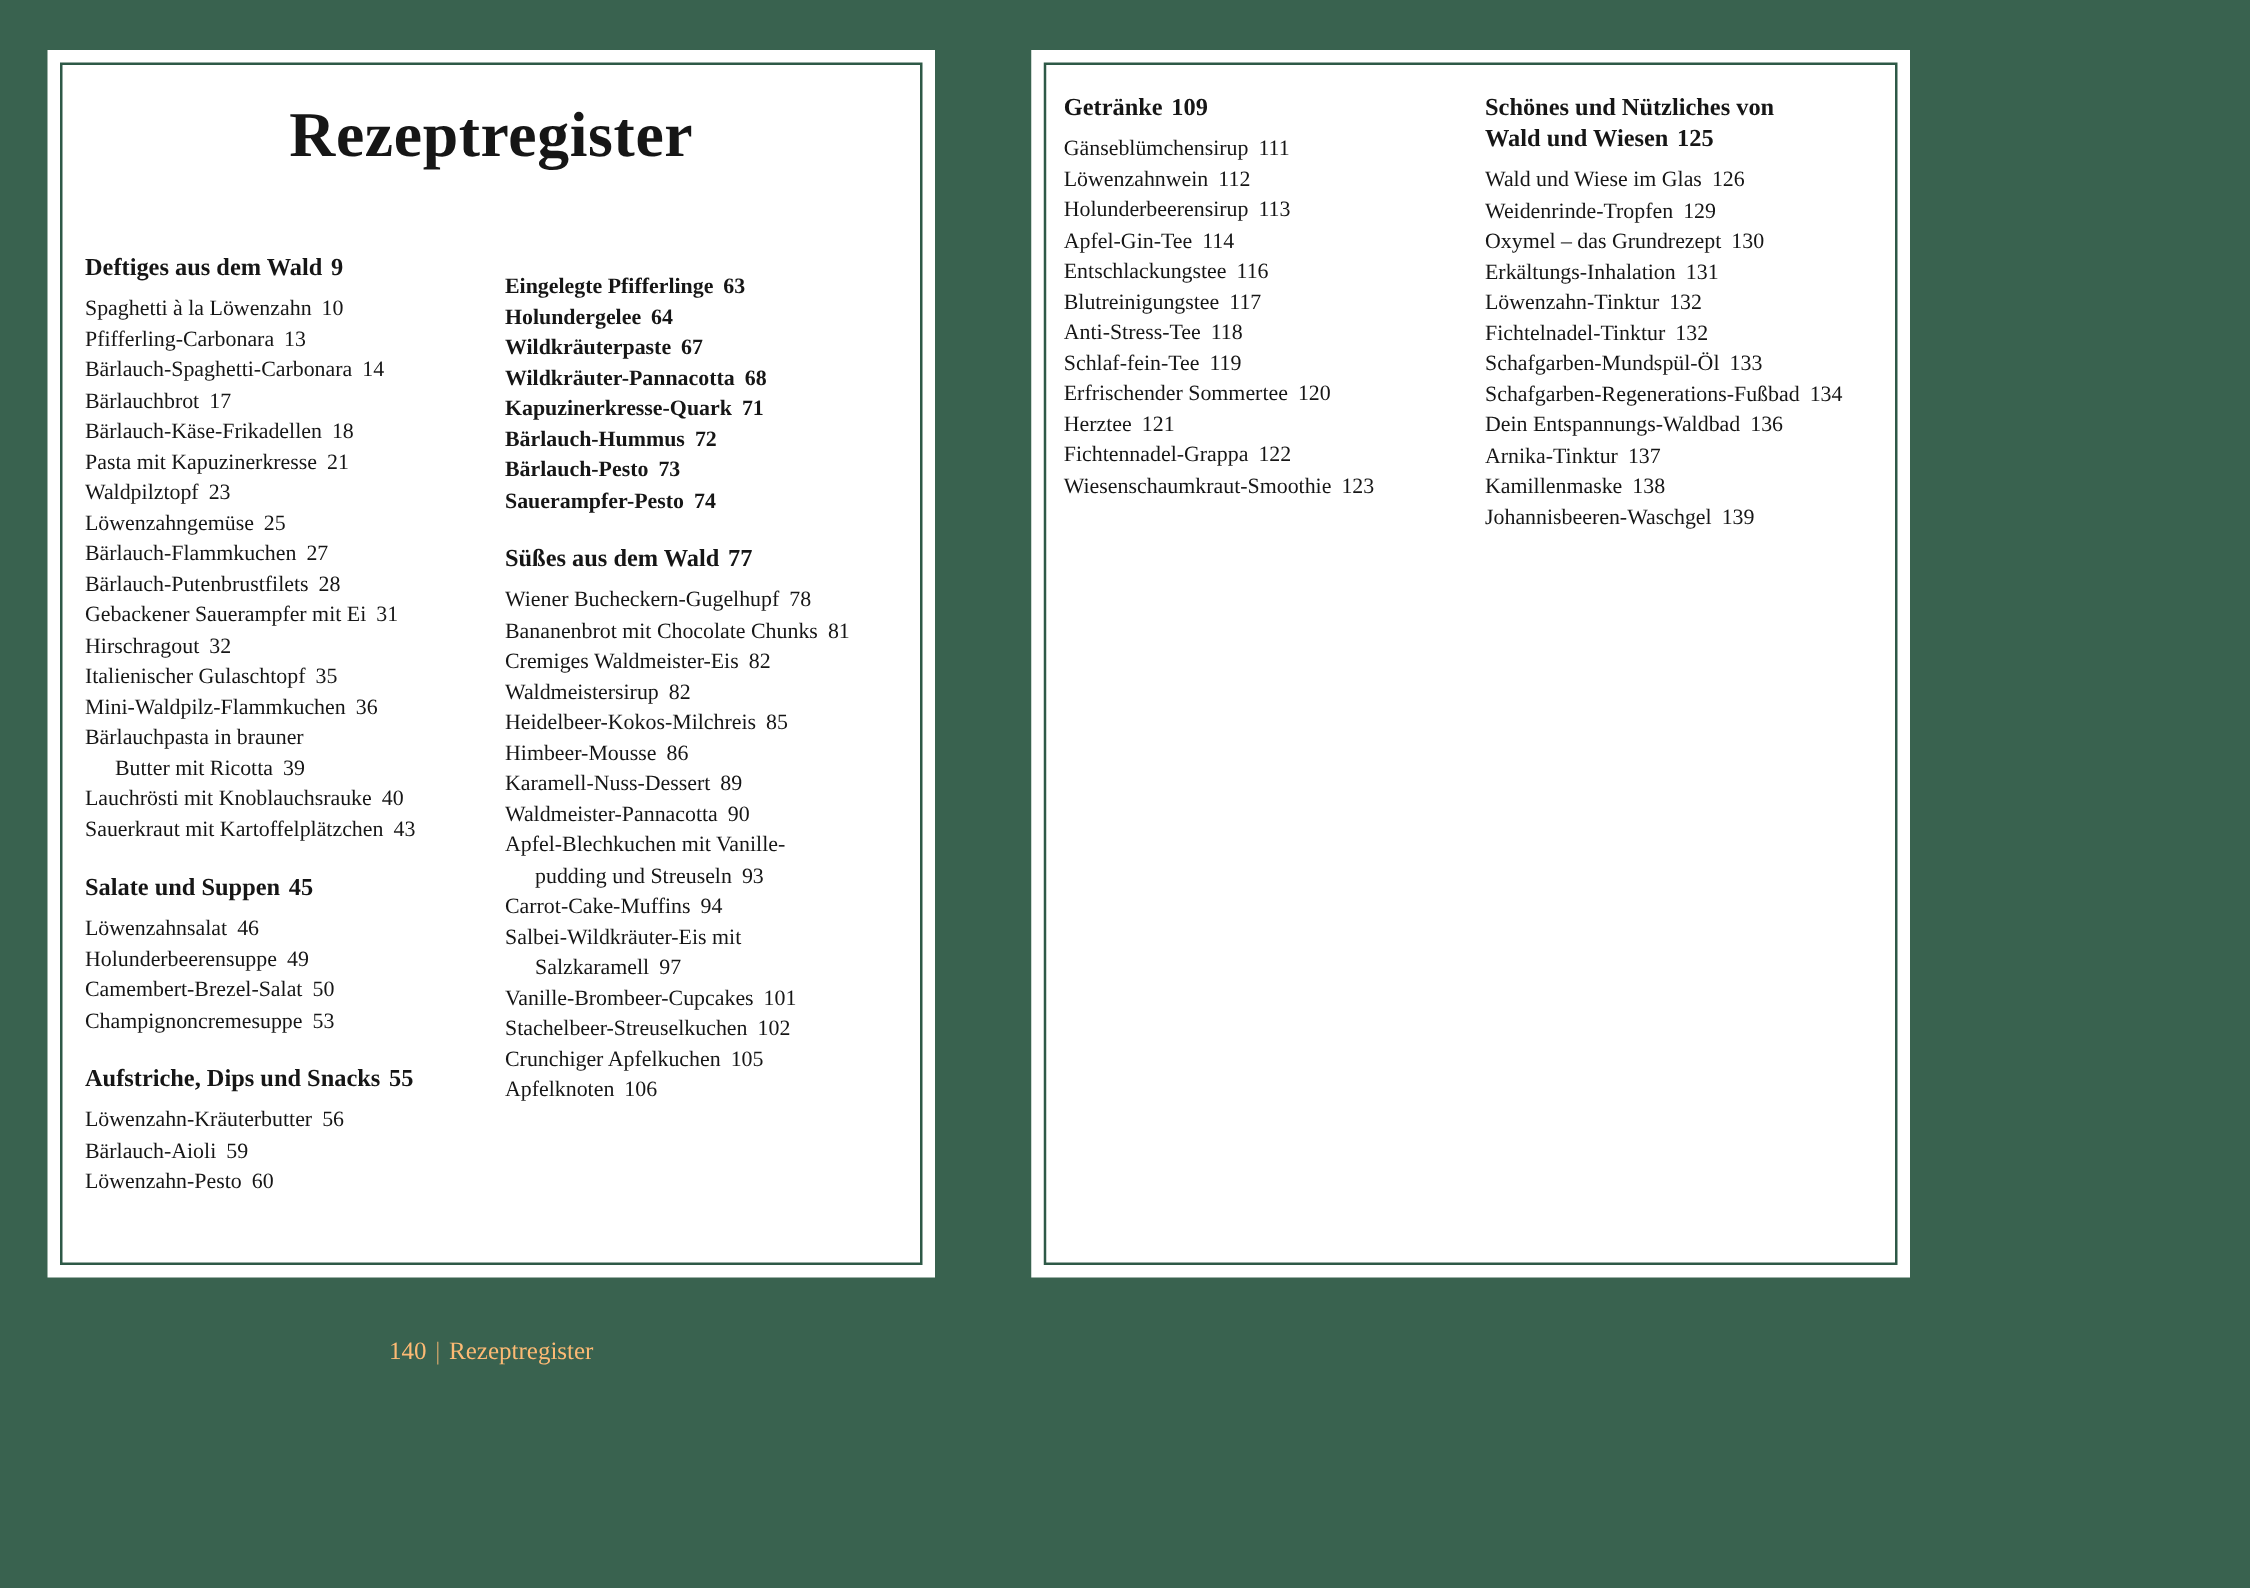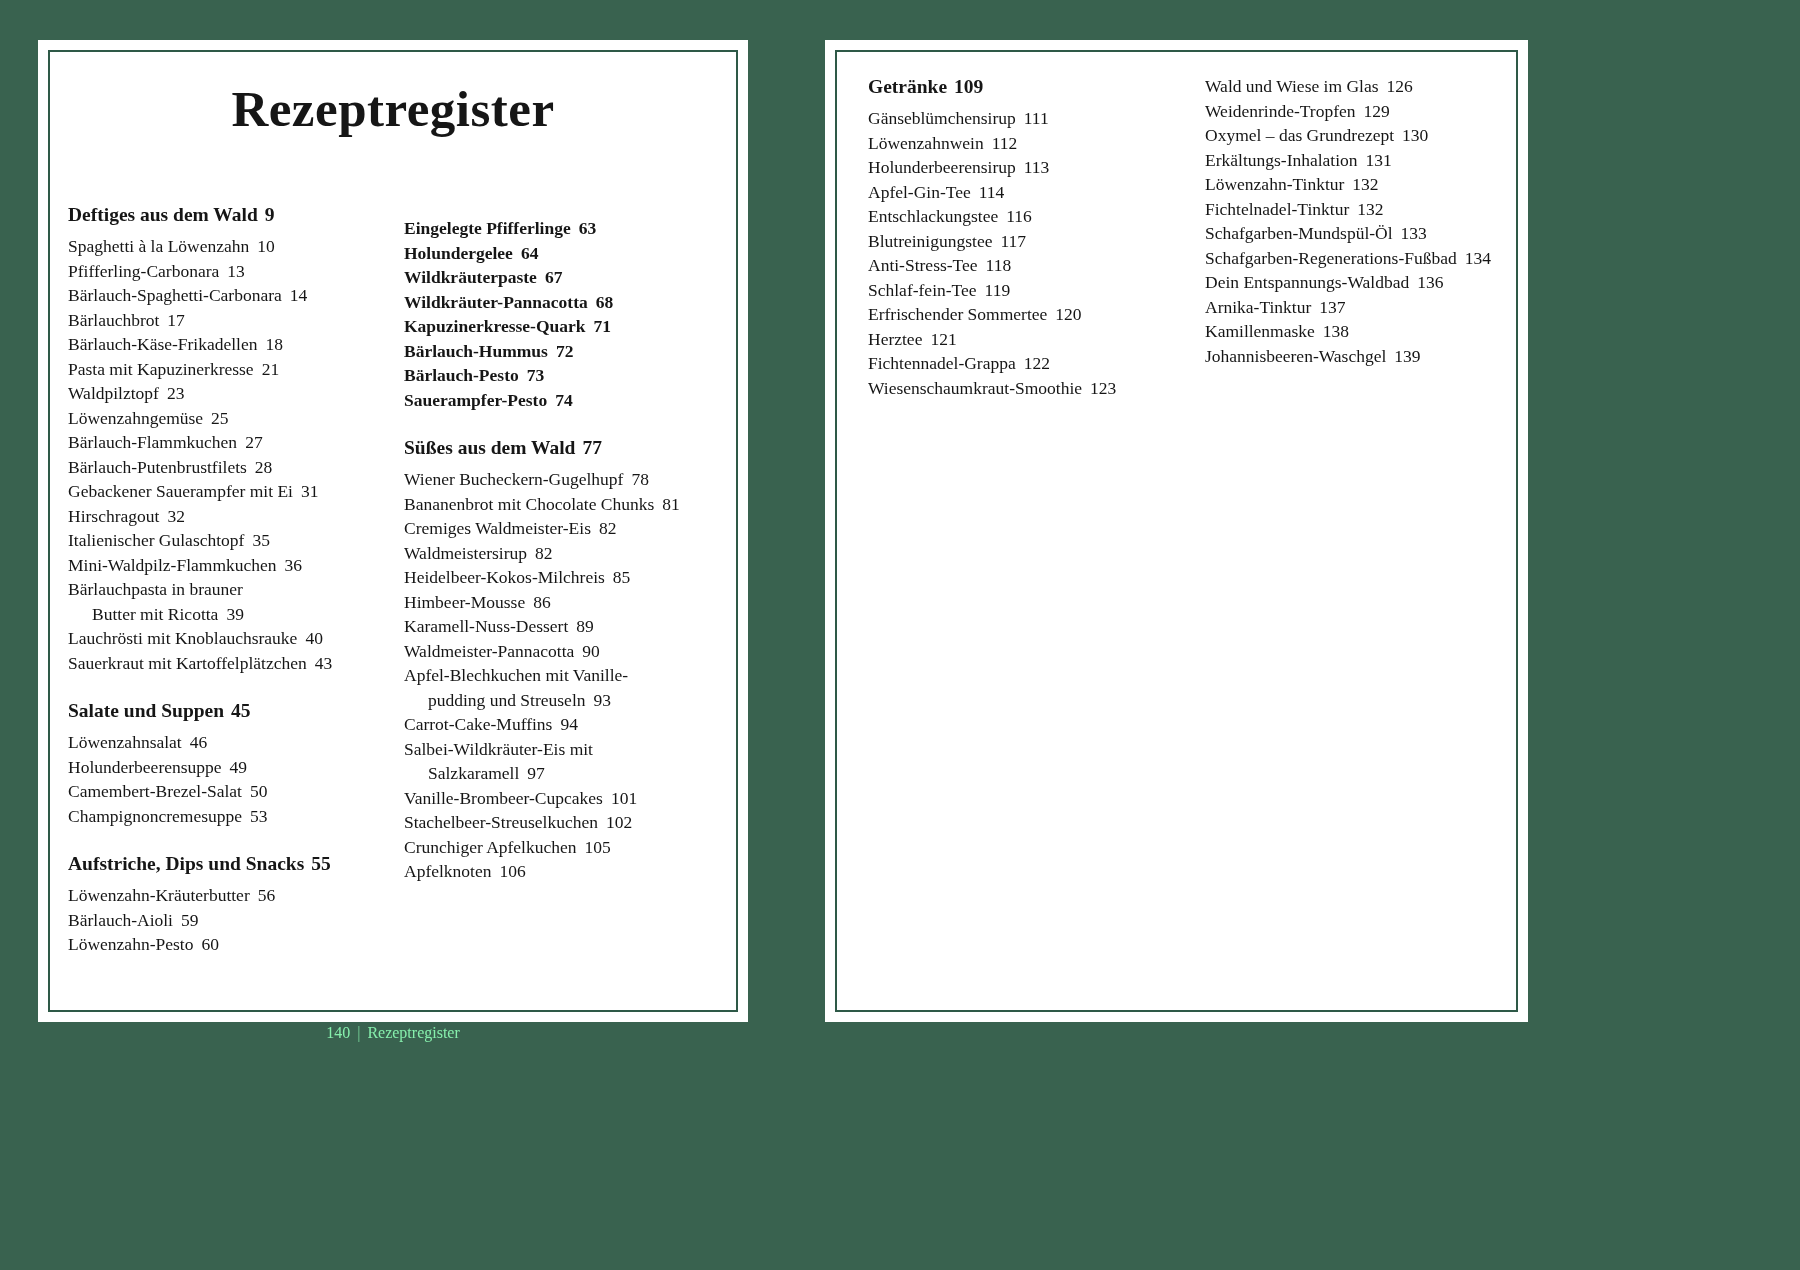--- a/index.html
+++ b/index.html
@@ -11,35 +11,35 @@
     color: var(--text, #161616);
     overflow: hidden;
   }
   .spread { position: relative; width: 1535px; height: 1270px; }
   .page { position: absolute; top: 40px; height: 982px; background: var(--page, #FFFFFF); }
   .page.left  { left: 38px;  width: 710px; }
   .page.right { left: 825px; width: 703px; }
   .rule { position: absolute; inset: 10px; border: 2px solid var(--rule, #2E5947); pointer-events: none; }
   .content { position: relative; height: 100%; }
   .left-content  { padding: 40px 30px 0 30px; }
-  .right-content { padding: 34px 24px 0 43px; }
+  .right-content { padding: 34px 24px 0 26px; }
   .title { font-size: 51px; font-weight: 700; text-align: center; margin: 0; letter-spacing: .5px; }
   .columns { display: flex; align-items: flex-start; }
   .left-content .columns { margin-top: 64px; }
   .col { flex: 1; min-width: 0; }
   .left-content  .col:first-child { width: 336px; flex: none; }
   .right-content .col:first-child { width: 337px; flex: none; }
   .section-heading { font-size: 19.5px; font-weight: 700; line-height: 25px; margin: 23px 0 7px; }
   .section:first-child > .section-heading { margin-top: 0; }
   .section.no-heading { margin-top: 14px; font-weight: bold; }
   .entry-line { font-size: 17.5px; line-height: 24.5px; white-space: nowrap; }
   .entry-line.wrap { padding-left: 24px; }
   .pg { margin-left: 8px; }
   .section-heading .pg { margin-left: 7px; }
-  .footer { position: absolute; top: 1024px; font-size: 16px; color: #86efac; }
+  .footer { position: absolute; top: 1070px; font-size: 20px; color: #fdba74; }
   .footer-left  { left: 38px;  width: 710px; text-align: center; }
   .footer-right { left: 825px; width: 703px; text-align: center; }
   .footer .sep { margin: 0 7px; opacity: .75; }
 </style>
 </head>
 <body>
 
 <div class="spread">
 
   <section class="page left">
@@ -263,20 +263,24 @@
               <div class="entry">
                 <div class="entry-line">Fichtennadel-Grappa<span class="pg">122</span></div>
               </div>
               <div class="entry">
                 <div class="entry-line">Wiesenschaumkraut-Smoothie<span class="pg">123</span></div>
               </div>
             </div>
           </div>
           <div class="col">
             <div class="section">
+              <div class="section-heading">
+                <div class="heading-line">Schönes und Nützliches von</div>
+                <div class="heading-line">Wald und Wiesen<span class="pg">125</span></div>
+              </div>
               <div class="entry">
                 <div class="entry-line">Wald und Wiese im Glas<span class="pg">126</span></div>
               </div>
               <div class="entry">
                 <div class="entry-line">Weidenrinde-Tropfen<span class="pg">129</span></div>
               </div>
               <div class="entry">
                 <div class="entry-line">Oxymel – das Grundrezept<span class="pg">130</span></div>
               </div>
               <div class="entry">

